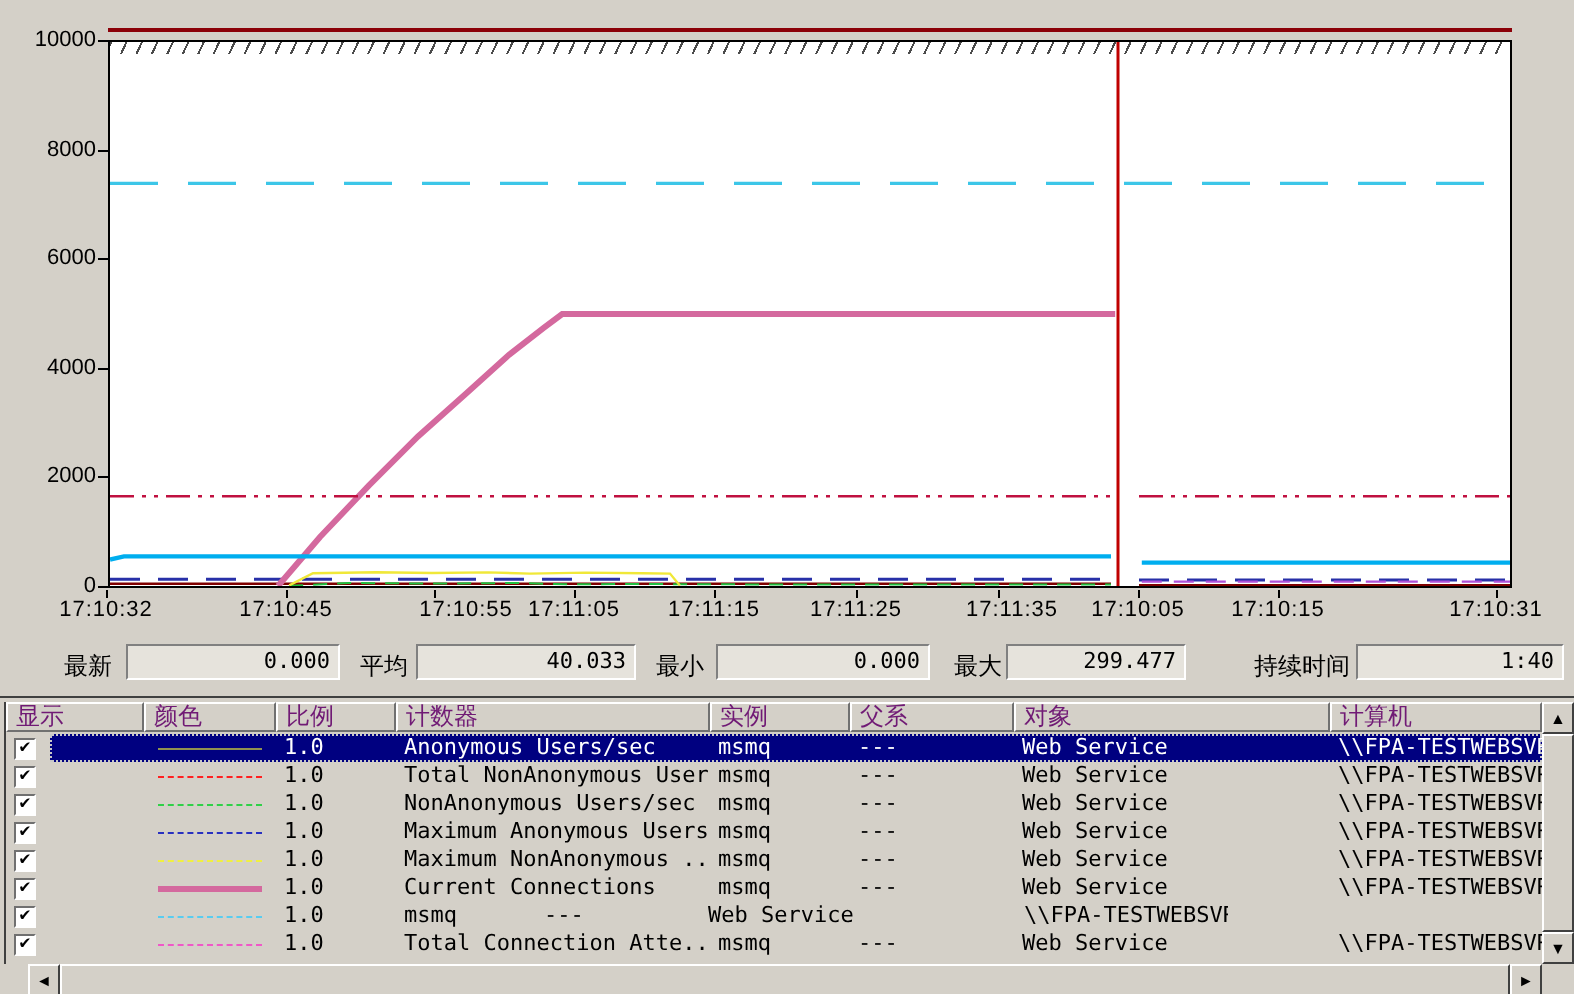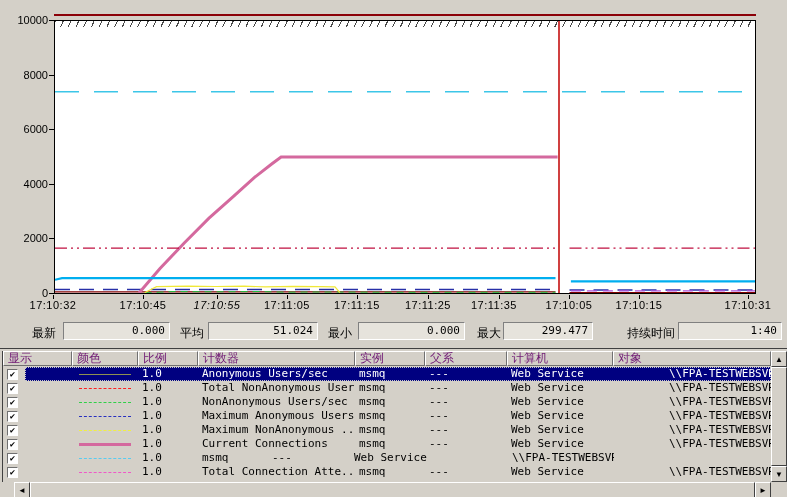--- a/index.html
+++ b/index.html
@@ -119,62 +119,62 @@
       <div class="axis-ylabel" style="top: 232px;">2000</div>
       <div class="axis-ytick" style="top: 238px;"></div>
       <div class="axis-ylabel" style="top: 287px;">0</div>
       <div class="axis-ytick" style="top: 293px;"></div>
     </div>
   <div id="x-axis">
       <div class="axis-xlabel" style="left: 17px;">17:10:32</div>
       <div class="axis-xtick" style="left: 53px;"></div>
       <div class="axis-xlabel" style="left: 107px;">17:10:45</div>
       <div class="axis-xtick" style="left: 143px;"></div>
-      <div class="axis-xlabel" style="left: 181px; font-style: italic;">17:10:55</div>
+      <div class="axis-xlabel" style="left: 197px;">17:10:55</div>
       <div class="axis-xtick" style="left: 217px;"></div>
       <div class="axis-xlabel" style="left: 251px;">17:11:05</div>
       <div class="axis-xtick" style="left: 287px;"></div>
       <div class="axis-xlabel" style="left: 321px;">17:11:15</div>
       <div class="axis-xtick" style="left: 357px;"></div>
       <div class="axis-xlabel" style="left: 392px;">17:11:25</div>
       <div class="axis-xtick" style="left: 428px;"></div>
-      <div class="axis-xlabel" style="left: 458px;">17:11:35</div>
+      <div class="axis-xlabel" style="left: 470px;">17:11:35</div>
       <div class="axis-xtick" style="left: 499px;"></div>
       <div class="axis-xlabel" style="left: 533px;">17:10:05</div>
       <div class="axis-xtick" style="left: 569px;"></div>
       <div class="axis-xlabel" style="left: 603px;">17:10:15</div>
       <div class="axis-xtick" style="left: 639px;"></div>
       <div class="axis-xlabel" style="left: 712px;">17:10:31</div>
       <div class="axis-xtick" style="left: 748px;"></div>
     </div>
 
   <div id="stats-bar">
       <span class="stat-label" style="left: 32px;">最新</span>
       <div class="stat-box" style="left: 63px; width: 107px;">0.000</div>
       <span class="stat-label" style="left: 180px;">平均</span>
-      <div class="stat-box" style="left: 208px; width: 110px;">51.024</div>
+      <div class="stat-box" style="left: 208px; width: 110px;">40.033</div>
       <span class="stat-label" style="left: 328px;">最小</span>
       <div class="stat-box" style="left: 358px; width: 107px;">0.000</div>
       <span class="stat-label" style="left: 477px; text-align: center;">最大</span>
       <div class="stat-box" style="left: 503px; width: 90px;">299.477</div>
       <span class="stat-label" style="left: 627px;">持续时间</span>
       <div class="stat-box" style="left: 678px; width: 104px;">1:40</div>
     </div>
 
   <div id="legend">
     <div id="legend-left-border"></div>
     <div id="lheader">
         <div class="hcell" style="width: 69px;">显示</div>
         <div class="hcell" style="width: 66px;">颜色</div>
         <div class="hcell" style="width: 60px;">比例</div>
         <div class="hcell" style="width: 157px;">计数器</div>
         <div class="hcell" style="width: 70px;">实例</div>
         <div class="hcell" style="width: 82px;">父系</div>
+        <div class="hcell" style="width: 158px;">对象</div>
         <div class="hcell" style="width: 106px;">计算机</div>
-        <div class="hcell" style="width: 158px;">对象</div>
       </div>
     <div id="lrows">
         <div class="lrow">
           <div class="cb-zone" style="width: 22px;">
             <div class="cbx">✔</div>
           </div>
           <div class="rowbody sel">
             <div class="cell" style="width: 47px;"></div>
             <div class="cell swatch-cell" style="width: 66px;">
               <div class="swatch" style="border-top: 1px solid rgb(143, 145, 80);"></div>

